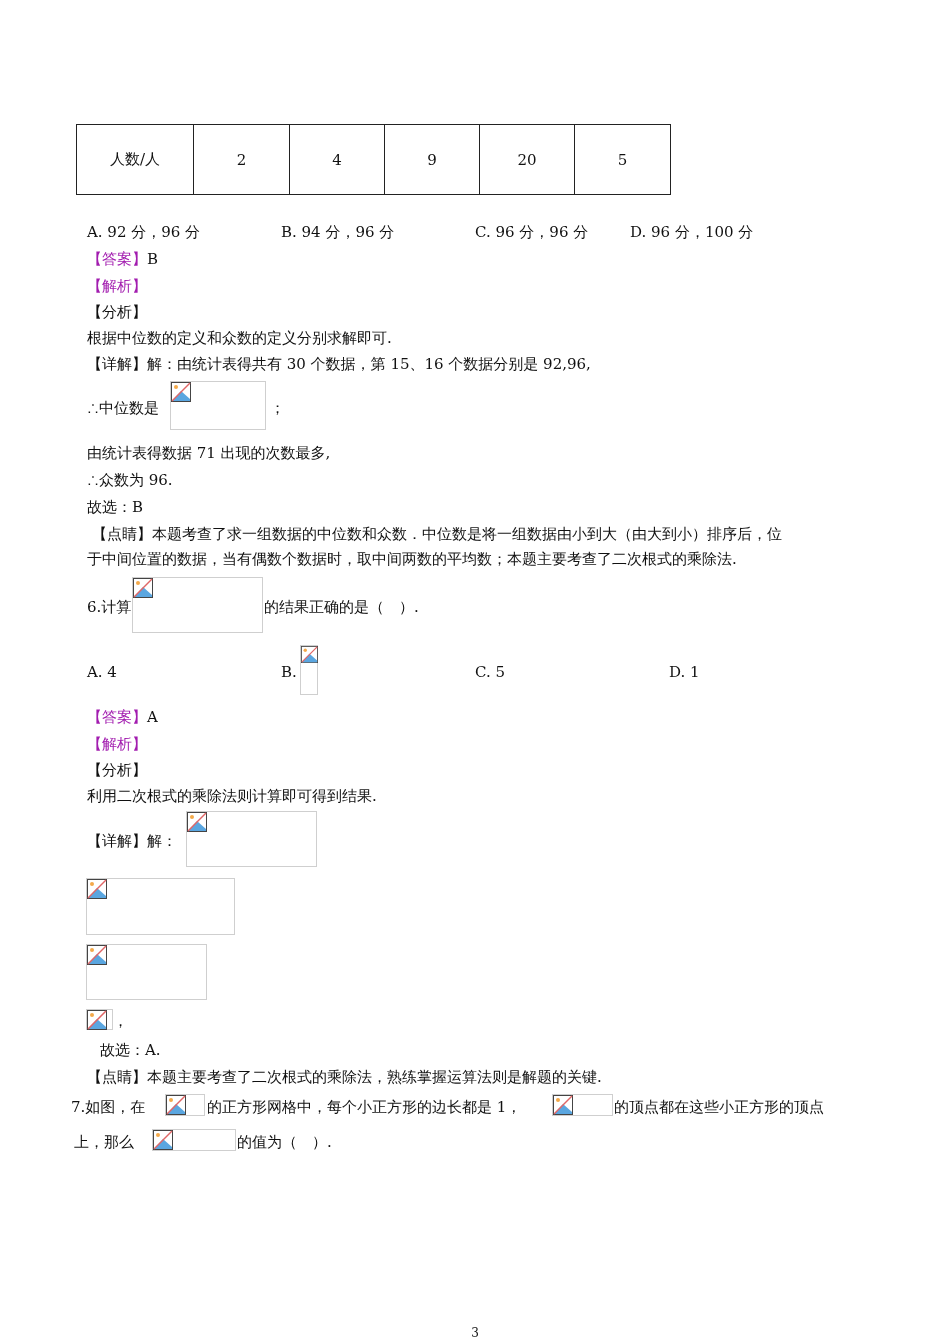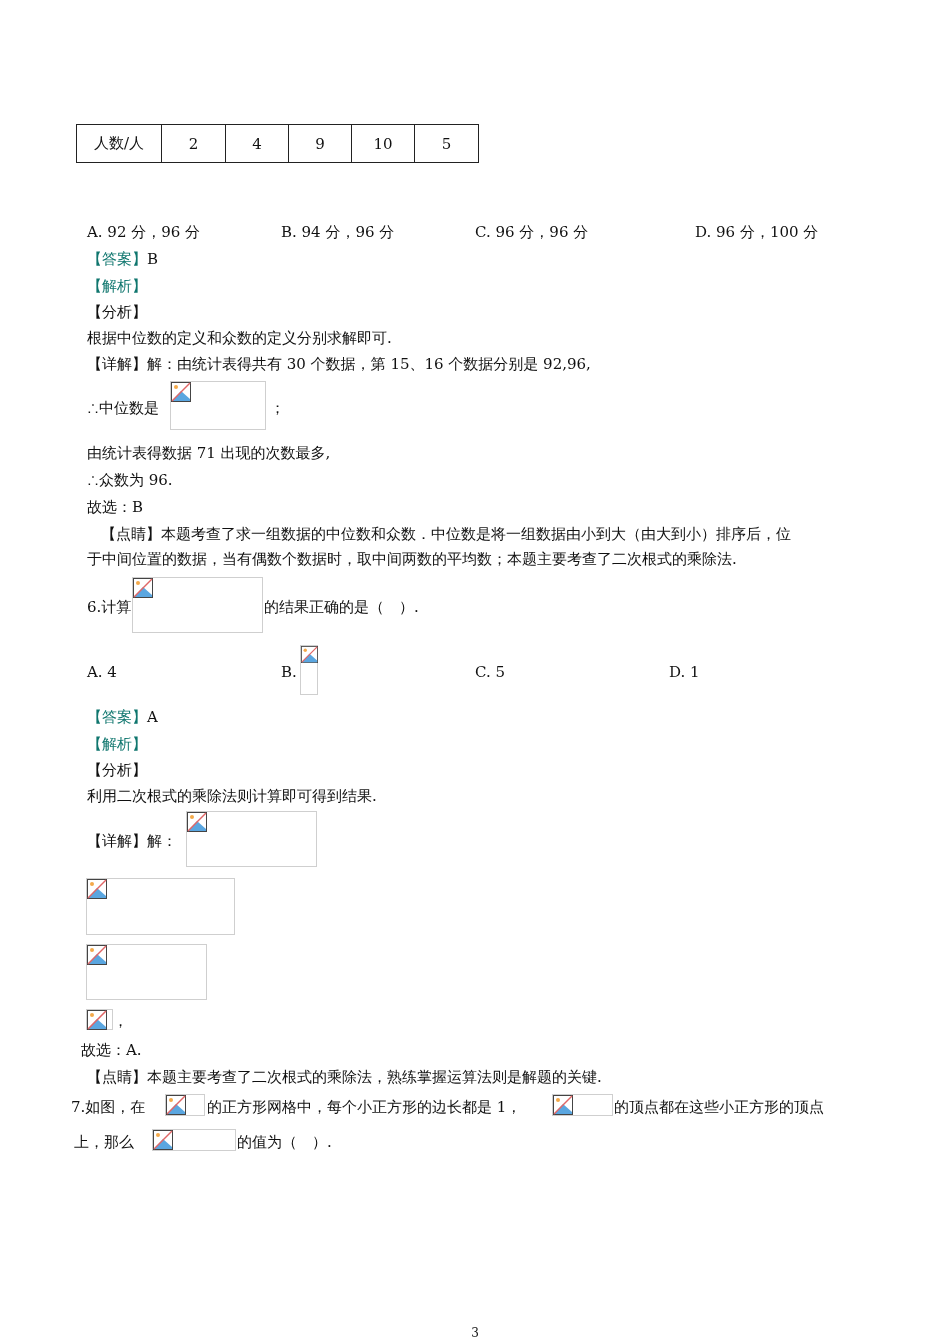--- a/index.html
+++ b/index.html
@@ -2,29 +2,29 @@
 <html><head>
 <meta charset="utf-8">
 <style>
   html, body { margin: 0; padding: 0; background: #ffffff; }
   body {
     width: 950px; height: 1344px; position: relative; overflow: hidden;
     font-family: "DejaVu Serif", "Liberation Serif", serif;
     color: #111; font-size: 15px;
   }
   .abs { position: absolute; white-space: nowrap; line-height: 20px; }
-  .blue { color: #0f766e; }
+  .blue { color: #a21caf; }
 
   
   table.stats {
     position: absolute; left: 76px; top: 124px;
     border-collapse: collapse; font-size: 15px;
   }
   table.stats td {
-    border: 1.5px solid #222; height: 37px; text-align: center; padding: 0;
+    border: 1.5px solid #222; height: 37px; text-align: center; padding: 16px;
   }
 
   
   .bimg {
     position: absolute; border: 1px solid #cfcfcf; box-sizing: border-box;
     background: #fff;
   }
   .bimg .ico {
     position: absolute; left: 0; top: 0; width: 20px; height: 20px;
   }
@@ -33,30 +33,30 @@
 </head>
 <body>
 
 <table class="stats">
   <tbody>
       <tr>
     <td style="width:84px">人数/人</td>
     <td style="width:63px">2</td>
     <td style="width:62px">4</td>
     <td style="width:62px">9</td>
-    <td style="width:62px">10</td>
+    <td style="width:62px">20</td>
     <td style="width:63px">5</td>
   </tr>
 </tbody>
   </table>
 
 <div class="abs" style="left:87px;top:222px">A. 92 分，96 分</div>
 <div class="abs" style="left:281px;top:222px">B. 94 分，96 分</div>
 <div class="abs" style="left:475px;top:222px">C. 96 分，96 分</div>
-<div class="abs" style="left:695px;top:222px">D. 96 分，100 分</div>
+<div class="abs" style="left:630px;top:222px">D. 96 分，100 分</div>
 
 <div class="abs" style="left:87px;top:249px">
   <span class="blue">【答案】</span><span>B</span>
 </div>
 <div class="abs blue" style="left:87px;top:276px">【解析】</div>
 <div class="abs" style="left:87px;top:302px">【分析】</div>
 <div class="abs" style="left:87px;top:328px">根据中位数的定义和众数的定义分别求解即可.</div>
 <div class="abs" style="left:87px;top:354px">【详解】解：由统计表得共有 30 个数据，第 15、16 个数据分别是 92,96,</div>
 
 <div class="abs" style="left:87px;top:398px">∴中位数是</div>
@@ -66,21 +66,21 @@
       <path d="M1 19 L10 9 L19 17 L19 19 Z" fill="#5aa6e0"></path>
       <circle cx="5" cy="5" r="2" fill="#f4a94a"></circle>
       <line x1="1" y1="19" x2="19" y2="1" stroke="#e06666" stroke-width="1.5"></line>
     </svg>
 </div>
 <div class="abs" style="left:270px;top:398px">；</div>
 
 <div class="abs" style="left:87px;top:443px">由统计表得数据 71 出现的次数最多,</div>
 <div class="abs" style="left:87px;top:470px">∴众数为 96.</div>
 <div class="abs" style="left:87px;top:497px">故选：B</div>
-<div class="abs" style="left:101px;top:524px">【点睛】本题考查了求一组数据的中位数和众数．中位数是将一组数据由小到大（由大到小）排序后，位</div>
+<div class="abs" style="left:92px;top:524px">【点睛】本题考查了求一组数据的中位数和众数．中位数是将一组数据由小到大（由大到小）排序后，位</div>
 <div class="abs" style="left:87px;top:549px">于中间位置的数据，当有偶数个数据时，取中间两数的平均数；本题主要考查了二次根式的乘除法.</div>
 
 <div class="abs" style="left:87px;top:597px">6.计算</div>
 <div class="bimg" style="left:132px;top:577px;width:131px;height:56px">
   <svg class="ico" viewBox="0 0 20 20">
       <rect x="0.5" y="0.5" width="19" height="19" fill="#fff" stroke="#444"></rect>
       <path d="M1 19 L10 9 L19 17 L19 19 Z" fill="#5aa6e0"></path>
       <circle cx="5" cy="5" r="2" fill="#f4a94a"></circle>
       <line x1="1" y1="19" x2="19" y2="1" stroke="#e06666" stroke-width="1.5"></line>
     </svg>
@@ -134,21 +134,21 @@
 </div>
 <div class="bimg" style="left:86px;top:1009px;width:27px;height:21px">
   <svg class="ico" viewBox="0 0 20 20">
       <rect x="0.5" y="0.5" width="19" height="19" fill="#fff" stroke="#444"></rect>
       <path d="M1 19 L10 9 L19 17 L19 19 Z" fill="#5aa6e0"></path>
       <circle cx="5" cy="5" r="2" fill="#f4a94a"></circle>
       <line x1="1" y1="19" x2="19" y2="1" stroke="#e06666" stroke-width="1.5"></line>
     </svg>
 </div>
 <div class="abs" style="left:113px;top:1011px">，</div>
-<div class="abs" style="left:81px;top:1040px">故选：A.</div>
+<div class="abs" style="left:100px;top:1040px">故选：A.</div>
 <div class="abs" style="left:87px;top:1067px">【点睛】本题主要考查了二次根式的乘除法，熟练掌握运算法则是解题的关键.</div>
 
 <div class="abs" style="left:71px;top:1097px">7.如图，在</div>
 <div class="bimg" style="left:165px;top:1094px;width:40px;height:22px">
   <svg class="ico" viewBox="0 0 20 20">
       <rect x="0.5" y="0.5" width="19" height="19" fill="#fff" stroke="#444"></rect>
       <path d="M1 19 L10 9 L19 17 L19 19 Z" fill="#5aa6e0"></path>
       <circle cx="5" cy="5" r="2" fill="#f4a94a"></circle>
       <line x1="1" y1="19" x2="19" y2="1" stroke="#e06666" stroke-width="1.5"></line>
     </svg>

